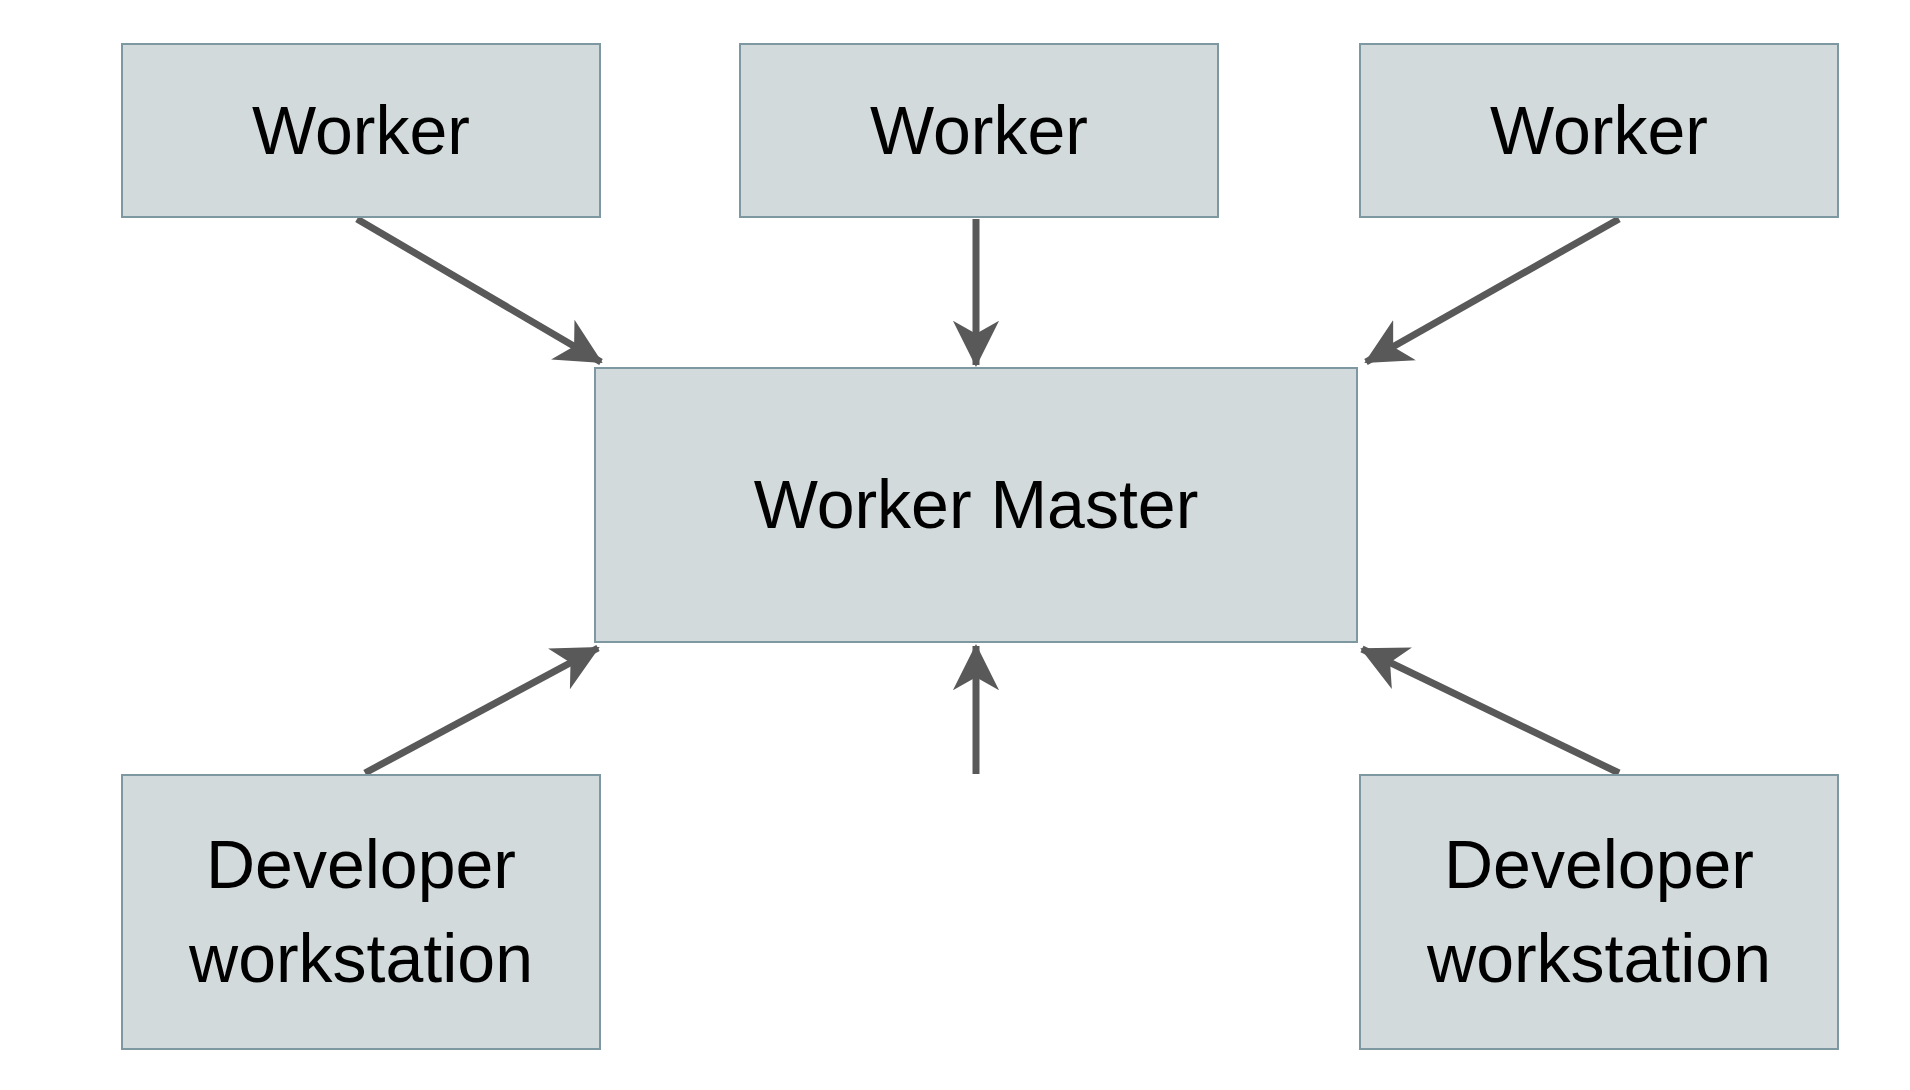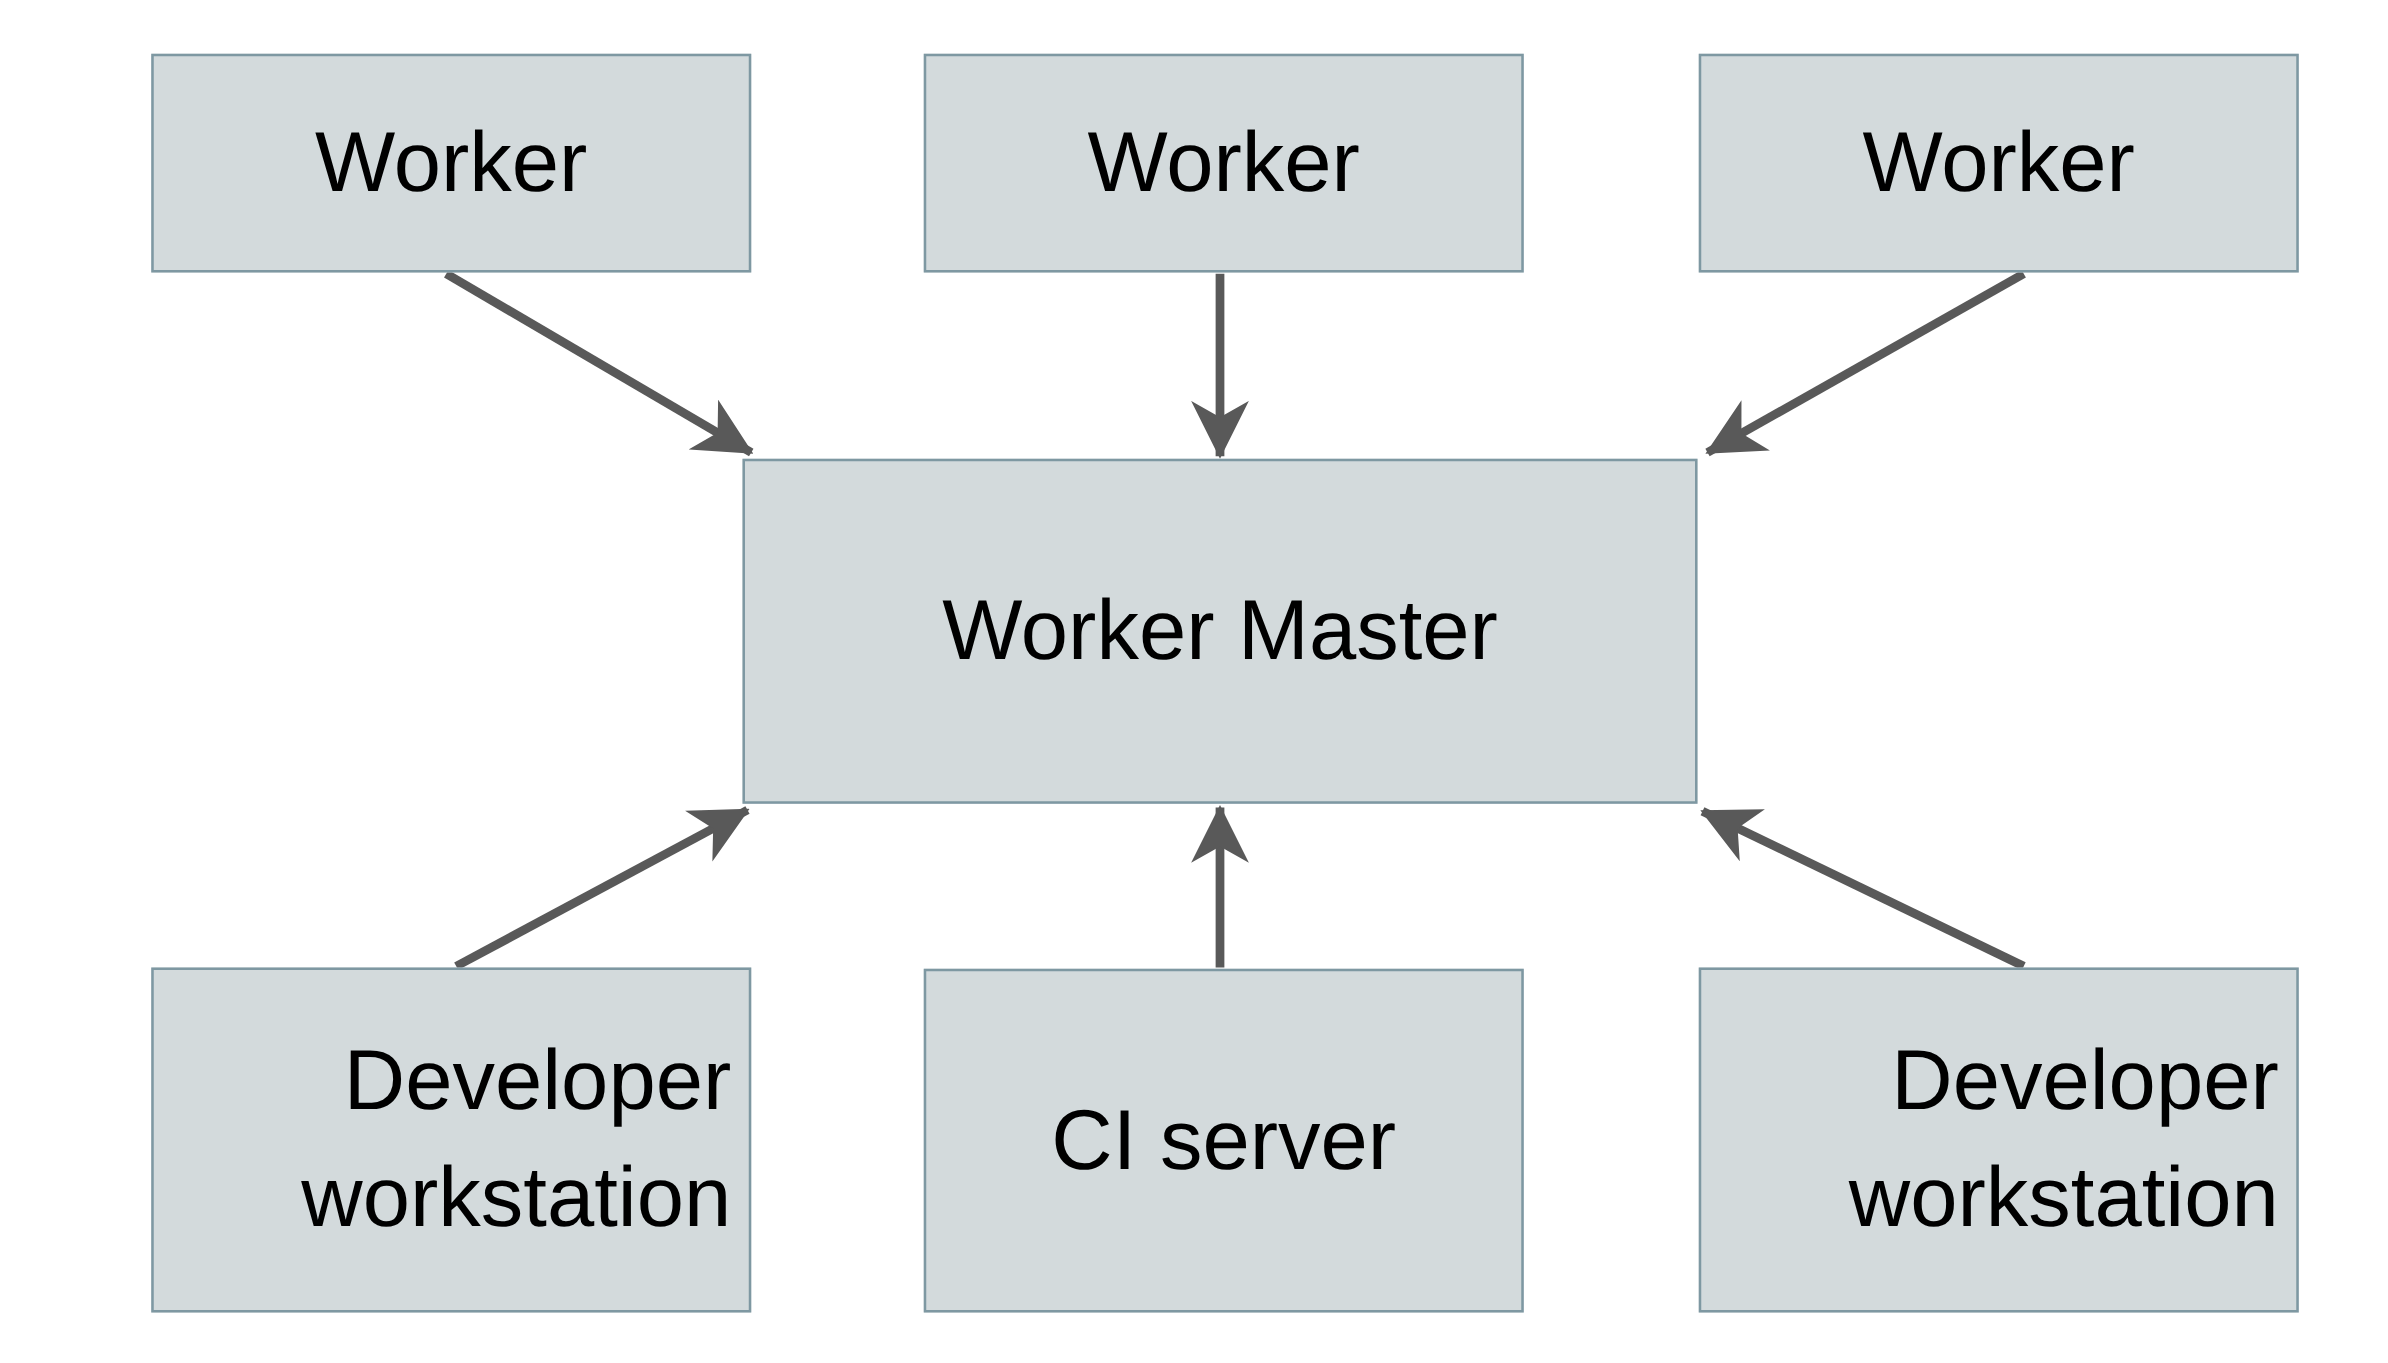--- a/index.html
+++ b/index.html
@@ -24,21 +24,21 @@
     pointer-events: none;
   }
   .node {
     position: absolute;
     box-sizing: border-box;
     background: #d3dadc;
     border: 2px solid #7e98a2;
     display: flex;
     align-items: center;
     justify-content: center;
-    text-align: right;
+    text-align: center;
     color: #000000;
     font-size: 68px;
     line-height: 1.38;
     letter-spacing: 0px;
   }
   .node-worker-1        { left: 121px;  top: 43px;  width: 480px; height: 175px; }
   .node-worker-2        { left: 739px;  top: 43px;  width: 480px; height: 175px; }
   .node-worker-3        { left: 1359px; top: 43px;  width: 480px; height: 175px; }
   .node-build-master    { left: 594px;  top: 367px; width: 764px; height: 276px; }
   .node-devws-left      { left: 121px;  top: 774px; width: 480px; height: 276px; }
@@ -83,21 +83,18 @@
   </div>
 
   <div class="node node-build-master">
     <span class="node-label">Worker Master</span>
   </div>
 
   <div class="node node-devws-left">
     <span class="node-label">Developer workstation</span>
   </div>
 
-  <div class="node node-ci-server">
-    <span class="node-label">CI server</span>
-  </div>
 
   <div class="node node-devws-right">
     <span class="node-label">Developer workstation</span>
   </div>
 
 </div>
 
 </body></html>

